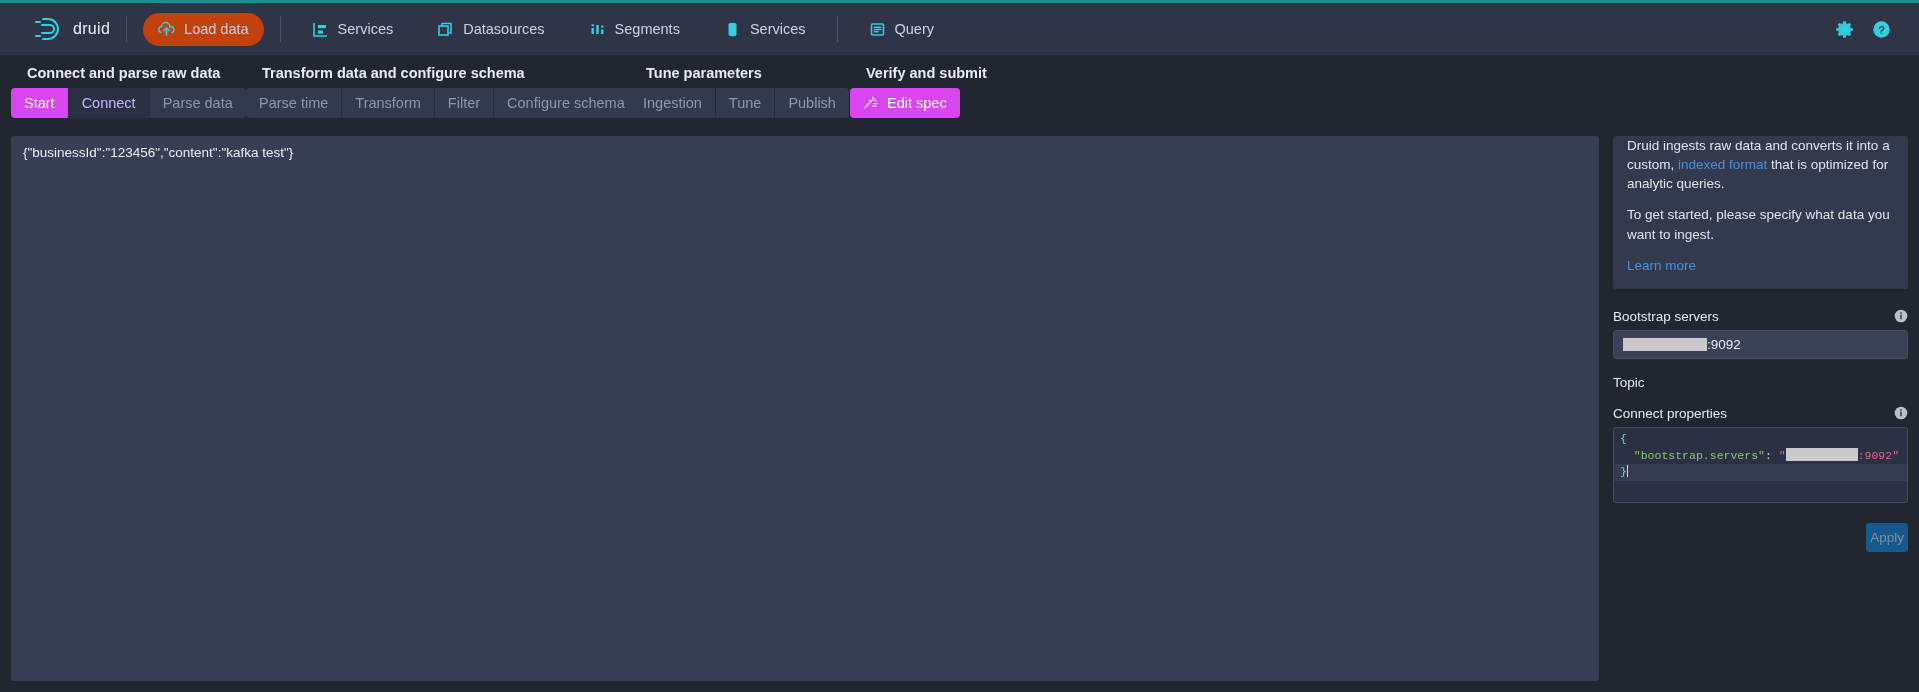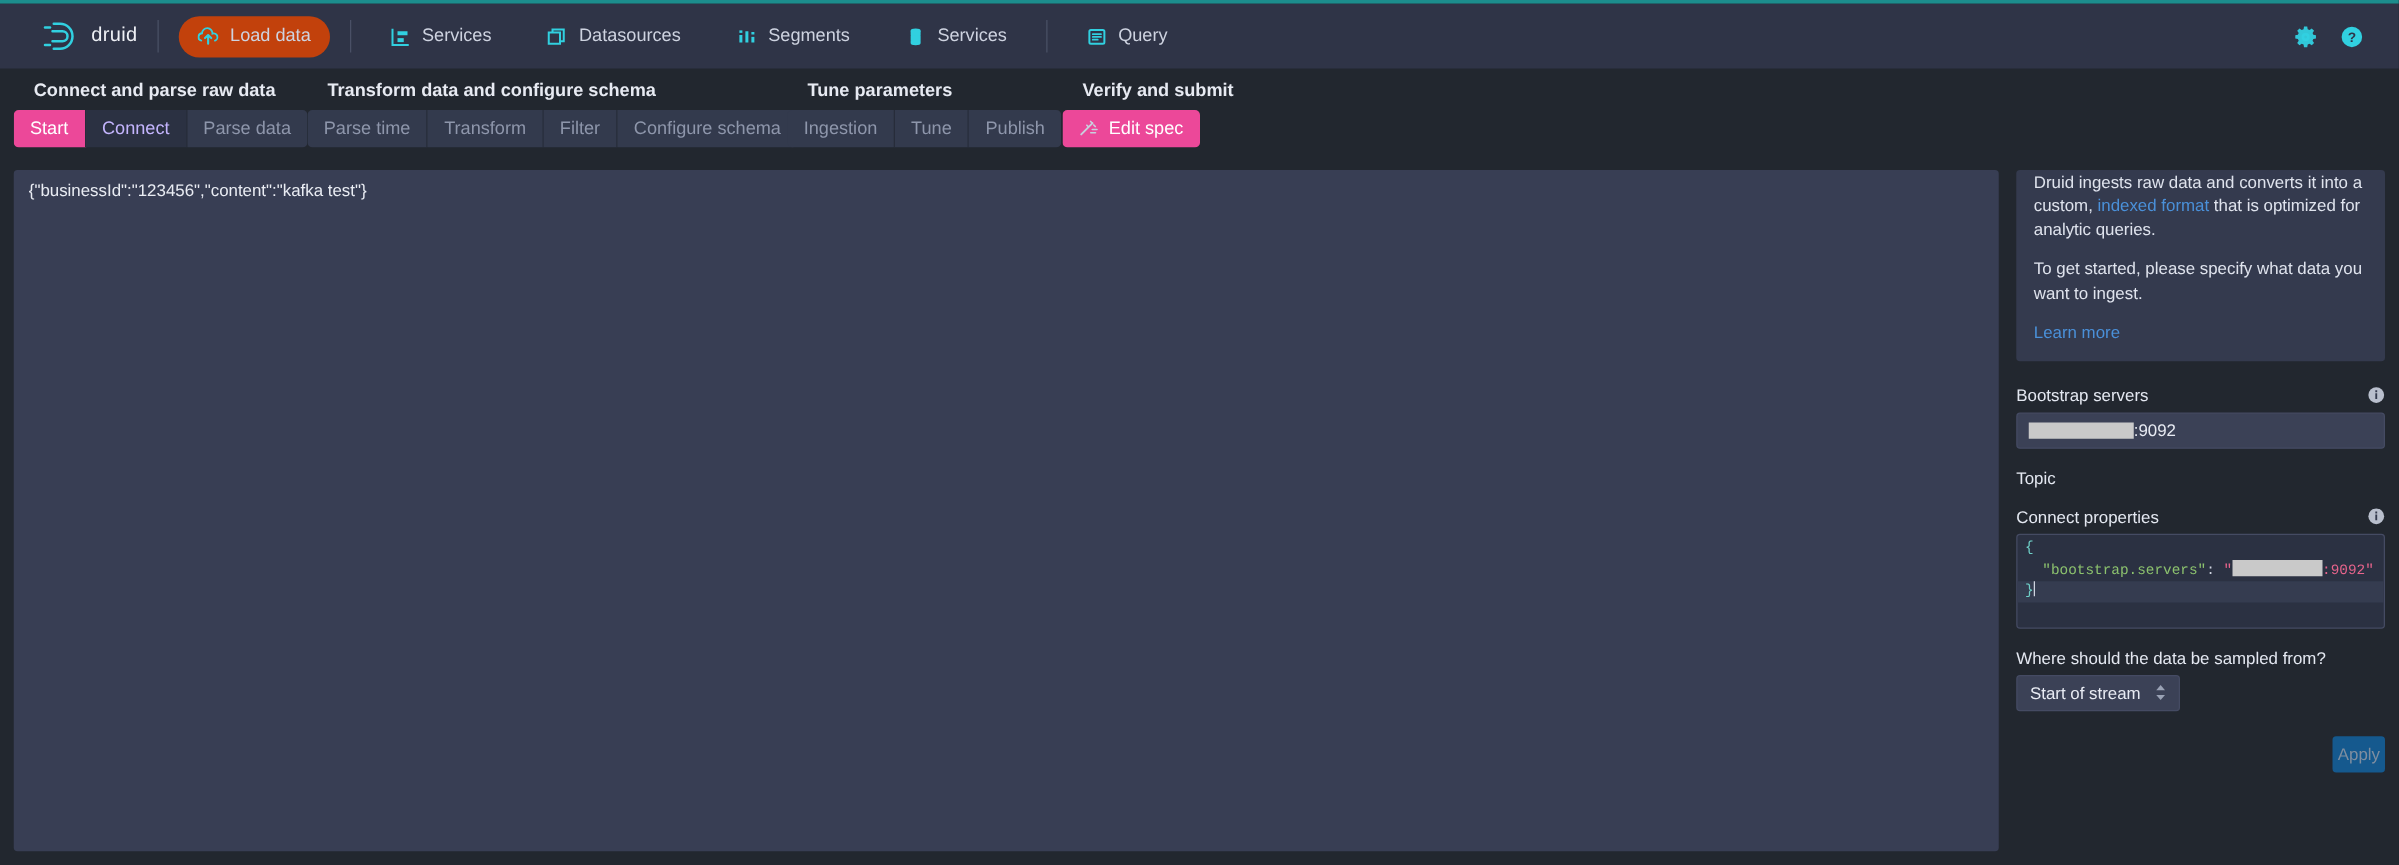--- a/index.html
+++ b/index.html
@@ -66,21 +66,21 @@
   }
   .step-btn {
     display: flex; align-items: center; justify-content: center;
     padding: 0 13px; height: 30px;
     background: #333a4d;
     color: #8e96ab; font-size: 14.5px;
     border-right: 1px solid #272c3a;
     cursor: pointer; white-space: nowrap;
   }
   .step-btn:last-child { border-right: none; }
-  .step-btn.on { color: #ffffff; background: #ec4899; }
+  .step-btn.on { color: #ffffff; background: #d946ef; }
   .step-btn.cur { color: #c4b5fd; background: #2b3142; }
   .step-btn .wand { width: 16px; height: 16px; margin-right: 8px; display: block; }
 
   
   #main-panel {
     position: absolute; top: 136px; left: 11px;
     width: 1588px; height: 545px;
     background: #383e54;
     border-radius: 3px;
     overflow: hidden;
@@ -362,31 +362,17 @@
           </svg>
       </span>
     </div>
     <div class="code-box">
       <div class="code-line"><span class="c-brace">{</span></div>
       <div class="code-line">&nbsp;&nbsp;<span class="c-key">"bootstrap.servers"</span><span class="c-punc">: </span><span class="c-val">"</span><span class="redact" style="width:72px;"></span><span class="c-val">:9092</span><span class="c-val">"</span></div>
       <div class="code-line hl"><span class="c-brace">}</span><span class="caret"></span></div>
     </div>
   </div>
 
-  <div class="field">
-    <div class="field-label-row">
-      <span class="field-label">Where should the data be sampled from?</span>
-    </div>
-    <div class="select-wrap">
-      <span>Start of stream</span>
-      <span class="sel-arrows">
-        <svg viewBox="0 0 11 15">
-            <path d="M5.5 1.5L9 5.6H2z" fill="#9aa2b5"></path>
-            <path d="M5.5 13.5L2 9.4h7z" fill="#9aa2b5"></path>
-          </svg>
-      </span>
-    </div>
-  </div>
 
   <div class="apply-row">
     <div class="apply-btn">Apply</div>
   </div>
 </div>
 
 </body></html>

